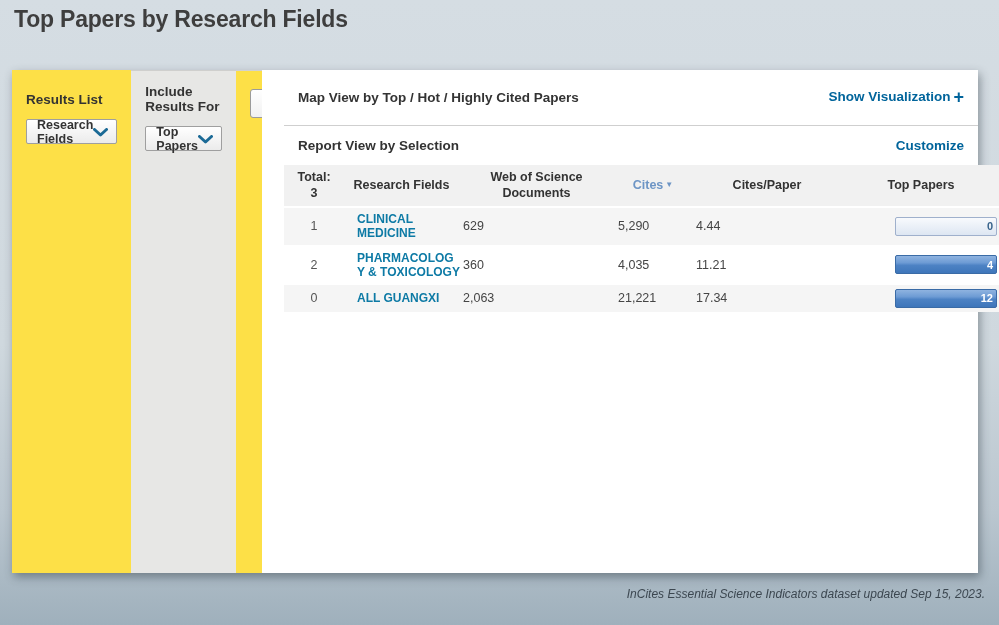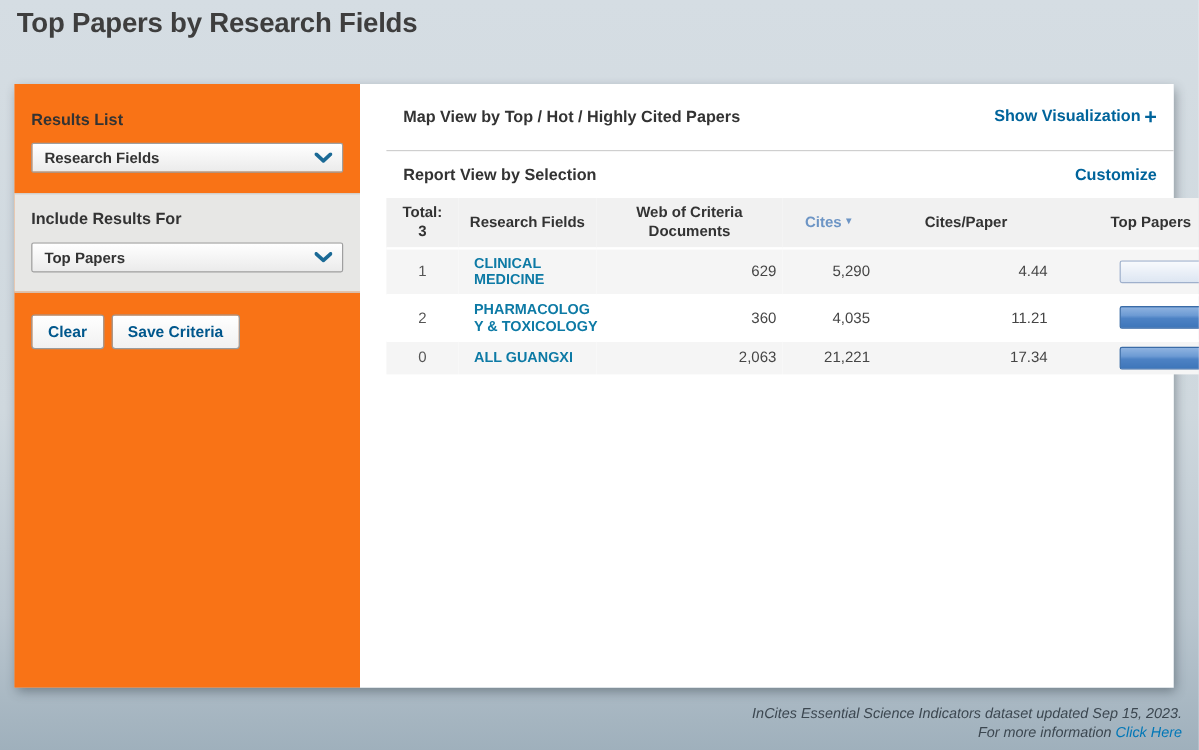--- a/index.html
+++ b/index.html
@@ -11,21 +11,21 @@
   }
   .page-title {
     font-size:23px; font-weight:bold; color:#3e3e3e;
     padding:6px 0 0 14px; letter-spacing:-0.2px;
   }
   .panel {
     position:absolute; left:12px; top:70px; width:966px; height:503px;
     display:flex; box-shadow:2px 4px 9px rgba(40,50,60,.45);
   }
   
-  .sidebar { width:288px; background:#f97316; display:flex; flex-direction:column; flex:none; }
+  .sidebar { width:250px; background:#fde047; display:flex; flex-direction:row; flex:none; }
   .sb-section { padding:0 14px; }
   .sb-results { padding-top:22px; padding-bottom:17px; }
   .sb-filter { background:#e7e7e5; border-top:1px solid #d2d2d0; padding:16px 14px 14px; }
   .sb-include { background:#e7e7e5; border-top:1px solid #cfcfcd; padding:13px 14px 16px; }
   .sb-actions { border-top:1px solid #d2d2d0; padding-top:18px; display:flex; gap:6px; flex:1; align-items:flex-start; }
   .sb-heading { font-size:13.5px; font-weight:bold; color:#333; margin-bottom:12px; }
   .dropdown {
     height:25px; background:linear-gradient(#ffffff,#ebebeb);
     border:1px solid #9f9f9f; border-radius:2px; cursor:pointer;
     display:flex; align-items:center; justify-content:space-between; padding:0 8px 0 10px;
@@ -62,21 +62,21 @@
   col.c-rank{width:60px;} col.c-field{width:115px;} col.c-wos{width:155px;}
   col.c-cites{width:78px;} col.c-cpp{width:150px;} col.c-top{width:158px;}
   thead th { background:#f1f1f1; font-size:12.5px; font-weight:bold; color:#333; padding:5px 4px; text-align:center; vertical-align:middle; line-height:1.25; }
   th.sorted { color:#6d95c5; cursor:pointer; }
   .sort-arrow { font-size:8px; vertical-align:2px; margin-left:2px; }
   tbody tr.r-odd { background:#f5f5f5; }
   tbody tr.r-even { background:#ffffff; }
   tbody tr { border-top:2px solid #fff; }
   td { font-size:12.5px; color:#454545; padding:4px; vertical-align:middle; }
   td.rank { text-align:center; color:#555; }
-  td.num { text-align:right; padding-right:5px; }
+  td.num { text-align:left; padding-right:5px; }
   td.field { padding-left:13px; }
   .field-link { color:#0d7aa5; font-weight:bold; font-size:12px; text-decoration:none; cursor:pointer; }
   .field-line { display:block; white-space:nowrap; line-height:1.18; }
   td.topcell { padding-right:3px; }
   .bar { width:102px; height:19px; margin-left:auto; border-radius:2px; position:relative; }
   .bar-zero { background:linear-gradient(#f8fafd,#dde6f2); border:1px solid #9fb0cc; }
   .bar-zero .bar-val { color:#39648c; }
   .bar-fill { background:linear-gradient(180deg,#8fb3e0 0%,#6d9bd4 40%,#4d82c4 55%,#3e76ba 100%); border:1px solid #3a6ba6; }
   .bar-fill .bar-val { color:#fff; }
   .bar-val { position:absolute; right:3px; top:50%; transform:translateY(-50%); font-size:11px; font-weight:bold; }
@@ -146,21 +146,21 @@
           <col class="c-cpp">
           <col class="c-top">
       </colgroup>
       <thead>
         <tr>
           <th>
             <div>Total:</div>
             <div>3</div>
           </th>
           <th>Research Fields</th>
-          <th>Web of Criteria Documents</th>
+          <th>Web of Science Documents</th>
           <th class="sorted"><span>Cites</span><span class="sort-arrow">▼</span></th>
           <th>Cites/Paper</th>
           <th>Top Papers</th>
         </tr>
       </thead>
       <tbody>
         <tr class="r-odd">
           <td class="rank">1</td>
           <td class="field"><a class="field-link"><span class="field-line">CLINICAL</span><span class="field-line">MEDICINE</span></a></td>
           <td class="num">629</td>
@@ -197,14 +197,13 @@
             </td>
         </tr>
       </tbody>
     </table>
 
   </main>
 </div>
 
 <div class="footer">
   <div>InCites Essential Science Indicators dataset updated Sep 15, 2023.</div>
-  <div><span>For more information </span><a>Click Here</a></div>
 </div>
 
 </body></html>

